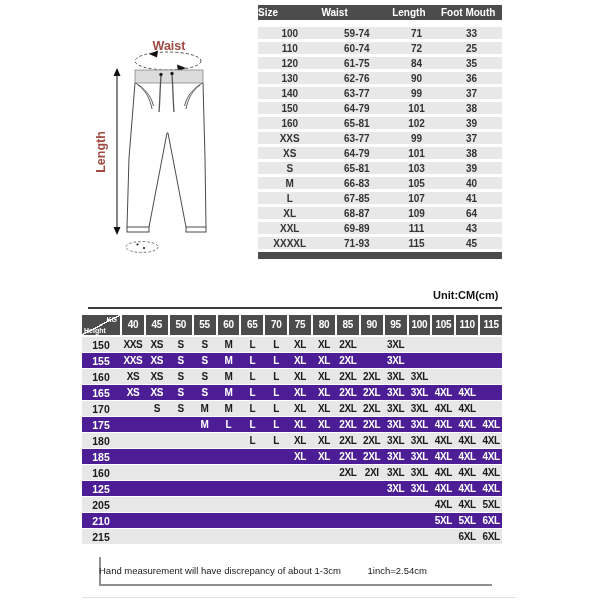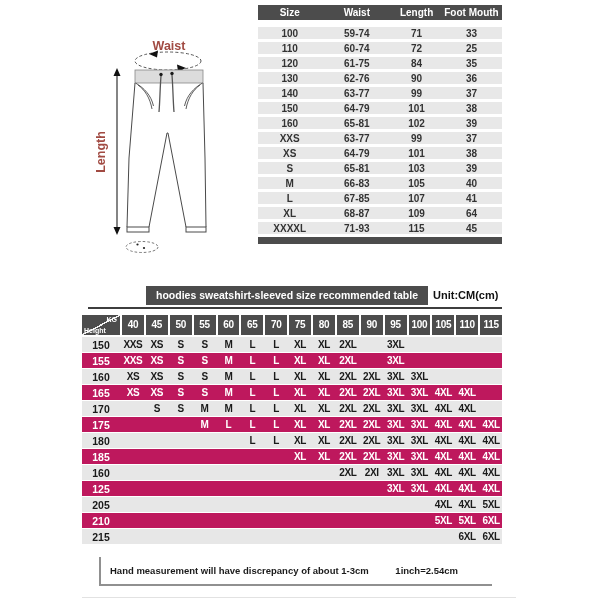--- a/index.html
+++ b/index.html
@@ -6,21 +6,21 @@
   html,body{width:600px;height:600px}
   body{background:#fff;font-family:"Liberation Sans",sans-serif;position:relative;overflow:hidden}
   .page{position:absolute;inset:0}
 
   
   .pants-svg{position:absolute;left:60px;top:28px;width:200px;height:235px}
 
   
   .size-table{position:absolute;left:258px;top:5px;width:244px}
   .st-header{display:flex;align-items:center;background:#4c4c4c;height:15px;margin-bottom:7px}
-  .st-header span{color:#fff;font-size:10px;font-weight:bold;text-align:center}
+  .st-header span{color:#fff;font-size:10px;font-weight:bold;}
   .st-row{display:flex;align-items:center;background:#e8e8e8;height:12px;margin-bottom:3px}
   .st-cell{font-size:10px;font-weight:bold;color:#333;text-align:center}
   .st-header span:nth-child(1),.st-row .st-cell:nth-child(1){width:26%}
   .st-header span:nth-child(2),.st-row .st-cell:nth-child(2){width:29%}
   .st-header span:nth-child(3),.st-row .st-cell:nth-child(3){width:20%}
   .st-header span:nth-child(4),.st-row .st-cell:nth-child(4){width:25%}
   .st-footer-bar{height:7px;background:#4c4c4c;margin-top:1px}
 
   
   .banner{position:absolute;left:146px;top:286px;width:282px;height:19px;background:#4c4c4c;
@@ -30,27 +30,27 @@
 
   
   .matrix{position:absolute;left:82px;top:315px;width:420px}
   .m-header{display:grid;grid-template-columns:38px repeat(16,1fr);column-gap:2px;height:20px;margin-bottom:2px}
   .m-col{background:#4c4c4c;color:#fff;font-size:10px;font-weight:bold;text-align:center;line-height:20px;letter-spacing:-0.3px}
   .corner{position:relative;background:linear-gradient(to bottom right,#4c4c4c 48%,#f2f2f2 48%,#f2f2f2 52%,#4c4c4c 52%)}
   .corner .kg{position:absolute;top:1px;right:3px;font-size:7px;color:#fff;font-weight:bold}
   .corner .hgt{position:absolute;bottom:1px;left:2px;font-size:7px;color:#fff;font-weight:bold}
   .m-row{display:grid;grid-template-columns:38px repeat(16,1fr);column-gap:2px;height:15px;margin-bottom:1px;align-items:center}
   .m-row.light{background:#e7e7e7;color:#1a1a1a}
-  .m-row.dark{background:#be185d;color:#fff}
+  .m-row.dark{background:#4c1d95;color:#fff}
   .m-label{font-size:10.5px;font-weight:bold;text-align:center}
   .m-val{font-size:10px;font-weight:bold;text-align:center;letter-spacing:-0.4px;white-space:nowrap}
 
   
   .fn-vline{position:absolute;left:99px;top:557px;width:2px;height:29px;background:#909090}
-  .footnote-text{position:absolute;left:110px;top:565px;font-size:9.5px;font-weight:bold;color:#1a1a1a;white-space:nowrap}
+  .footnote-text{position:absolute;left:99px;top:565px;font-size:9.5px;font-weight:normal;color:#1a1a1a;white-space:nowrap}
   .footnote-text .conv{margin-left:24px}
   .fn-hline{position:absolute;left:99px;top:584px;width:393px;height:2px;background:#909090}
   .bottom-hairline{position:absolute;left:82px;top:597px;width:434px;height:1px;background:#e2e2e2}
 </style>
 </head>
 <body>
 
 <div class="page">
 
   <svg class="pants-svg" viewBox="0 0 200 235">
@@ -180,30 +180,35 @@
           <span class="st-cell">107</span>
           <span class="st-cell">41</span>
         </div>
         <div class="st-row">
           <span class="st-cell">XL</span>
           <span class="st-cell">68-87</span>
           <span class="st-cell">109</span>
           <span class="st-cell">64</span>
         </div>
         <div class="st-row">
+          <span class="st-cell">XXL</span>
+          <span class="st-cell">69-89</span>
+          <span class="st-cell">111</span>
+          <span class="st-cell">43</span>
+        </div>
+        <div class="st-row">
           <span class="st-cell">XXXXL</span>
           <span class="st-cell">71-93</span>
           <span class="st-cell">115</span>
           <span class="st-cell">45</span>
         </div>
       </div>
     <div class="st-footer-bar"></div>
   </div>
 
-  <div class="banner">hoodies sweatshirt-sleeved size recommended table</div>
   <div class="unit">Unit:CM(cm)</div>
   <div class="rule"></div>
 
   <div class="matrix">
     <div class="m-header" id="matrix-header">
       <div class="corner">
         <span class="kg">KG</span>
         <span class="hgt">Height</span>
       </div>
     <div class="m-col">40</div>

